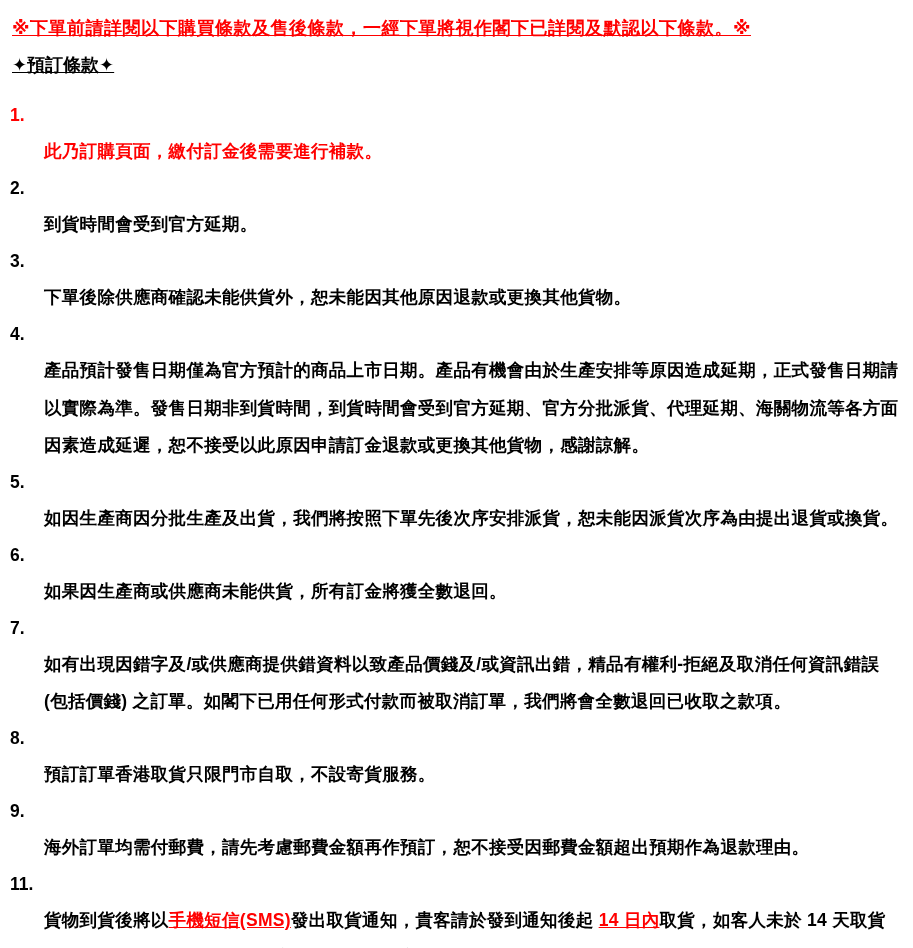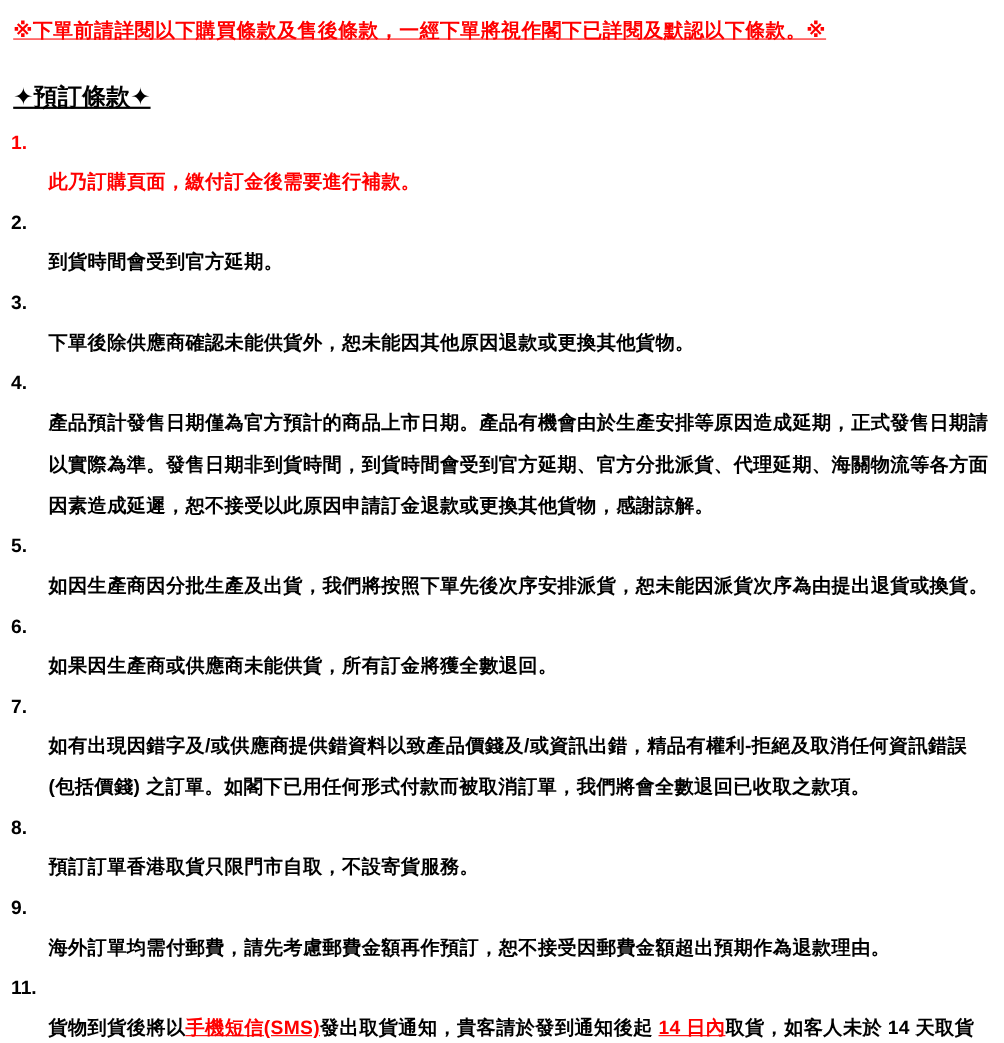--- a/index.html
+++ b/index.html
@@ -15,27 +15,27 @@
     font-family: "Liberation Sans", "DejaVu Sans", sans-serif;
     font-weight: bold;
     color: #000000;
     font-size: 17.5px;
   }
   .notice {
     color: #ff0000;
     text-decoration: underline;
     font-size: 18px;
     line-height: 1.4;
-    margin: 4px 0 32px 2px;
+    margin: 4px 0 12px 2px;
     letter-spacing: 0.5px;
   }
   .section-title {
     text-decoration: underline;
-    font-size: 22px;
-    margin: 0 0 8px 2px;
+    font-size: 18px;
+    margin: 0 0 20px 2px;
   }
   .terms-list {
     margin: 0;
   }
   .term-row {
     display: flex;
     align-items: flex-start;
     line-height: 2.12;
   }
   .term-row.red {

